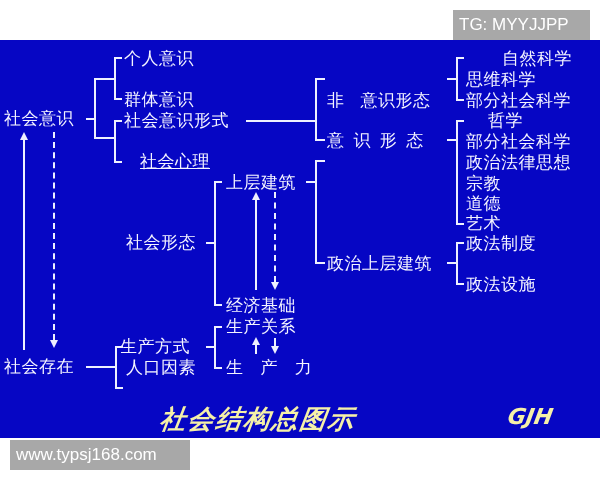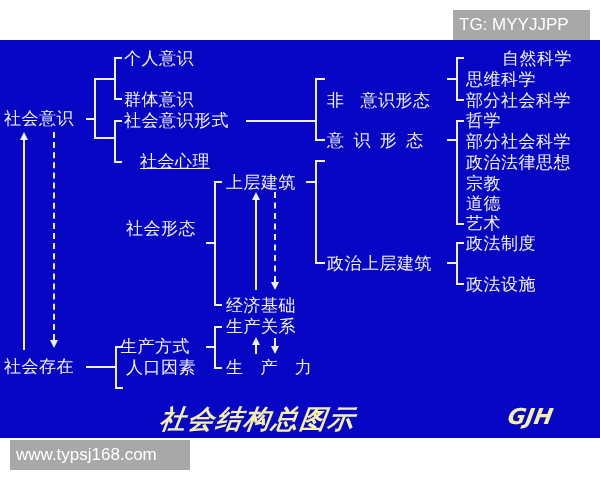--- a/index.html
+++ b/index.html
@@ -54,41 +54,41 @@
   <div class="ln" style="left:456px; top:17px; width:8px; height:2px;"></div>
   <div class="ln" style="left:456px; top:59px; width:8px; height:2px;"></div>
   <div class="t" style="left:466px; top:8px;margin-left:36px;">自然科学</div>
   <div class="t" style="left:466px; top:29px;">思维科学</div>
   <div class="t" style="left:466px; top:50px;">部分社会科学</div>
 
   <div class="ln" style="left:447px; top:99px; width:10px; height:2px;"></div>
   <div class="ln" style="left:456px; top:80px; width:2px; height:104px;"></div>
   <div class="ln" style="left:456px; top:80px; width:8px; height:2px;"></div>
   <div class="ln" style="left:456px; top:183px; width:8px; height:2px;"></div>
-  <div class="t" style="left:466px; top:70px;">哲学</div>
+  <div class="t" style="left:488px; top:70px;">哲学</div>
   <div class="t" style="left:466px; top:91px;">部分社会科学</div>
   <div class="t" style="left:466px; top:112px;">政治法律思想</div>
   <div class="t" style="left:466px; top:133px;">宗教</div>
   <div class="t" style="left:466px; top:153px;">道德</div>
   <div class="t" style="left:466px; top:173px;">艺术</div>
 
   <div class="ln" style="left:306px; top:141px; width:10px; height:2px;"></div>
   <div class="ln" style="left:315px; top:120px; width:2px; height:103px;"></div>
   <div class="ln" style="left:315px; top:120px; width:10px; height:2px;"></div>
   <div class="ln" style="left:315px; top:222px; width:10px; height:2px;"></div>
   <div class="t" style="left:327px; top:213px;">政治上层建筑</div>
 
   <div class="ln" style="left:447px; top:222px; width:10px; height:2px;"></div>
   <div class="ln" style="left:456px; top:202px; width:2px; height:42px;"></div>
   <div class="ln" style="left:456px; top:202px; width:8px; height:2px;"></div>
   <div class="ln" style="left:456px; top:243px; width:8px; height:2px;"></div>
   <div class="t" style="left:466px; top:193px;">政法制度</div>
   <div class="t" style="left:466px; top:234px;">政法设施</div>
 
-  <div class="t" style="left:126px; top:178px;">社会形态</div>
+  <div class="t" style="left:126px; top:192px;">社会形态</div>
   <div class="ln" style="left:206px; top:202px; width:9px; height:2px;"></div>
   <div class="ln" style="left:214px; top:141px; width:2px; height:124px;"></div>
   <div class="ln" style="left:214px; top:141px; width:8px; height:2px;"></div>
   <div class="ln" style="left:214px; top:264px; width:8px; height:2px;"></div>
   <div class="t" style="left:226px; top:132px;">上层建筑</div>
   <div class="t" style="left:226px; top:255px;">经济基础</div>
 
   <div class="ln" style="left:255px; top:160px; width:2px; height:90px;"></div>
   <div class="arrow-up" style="left:252px; top:152px;"></div>
   <div class="dash" style="left:274px; top:152px; height:90px;"></div>

